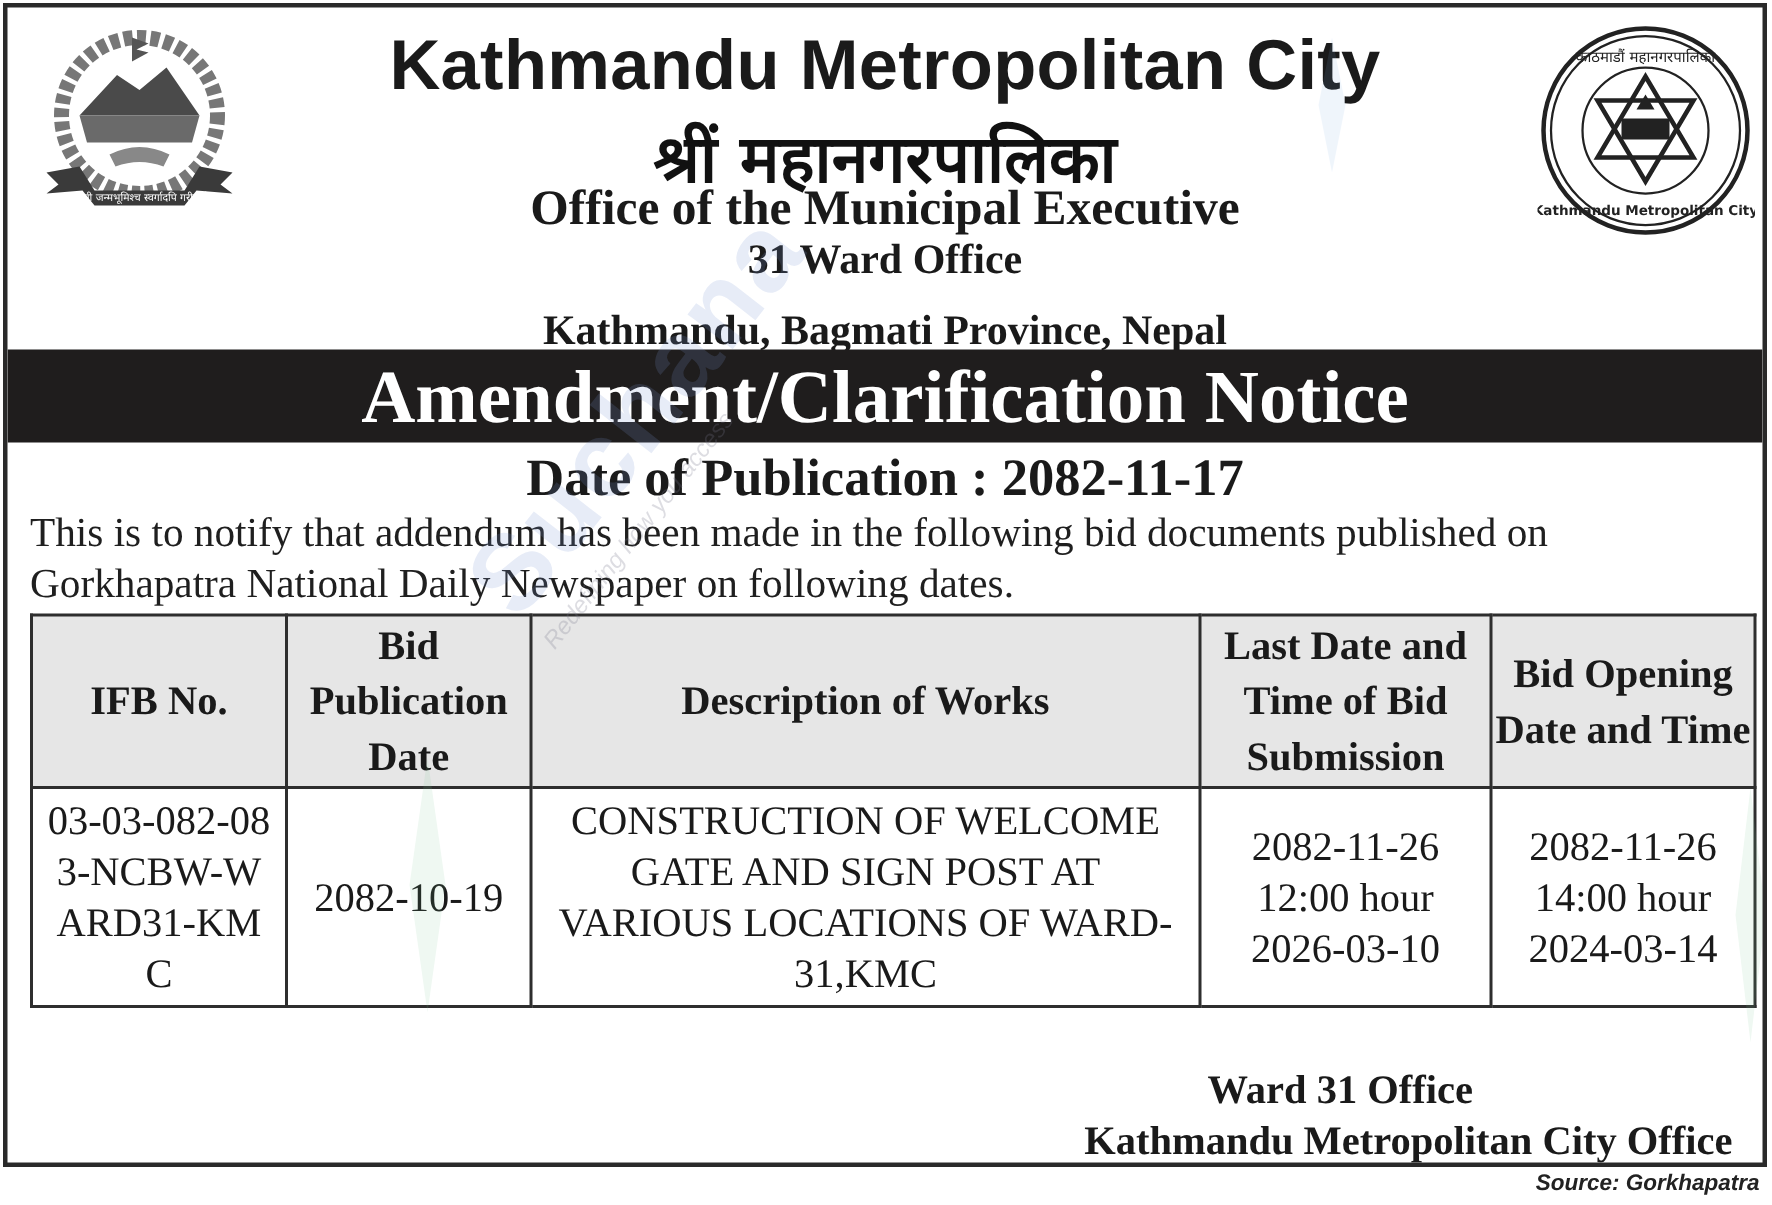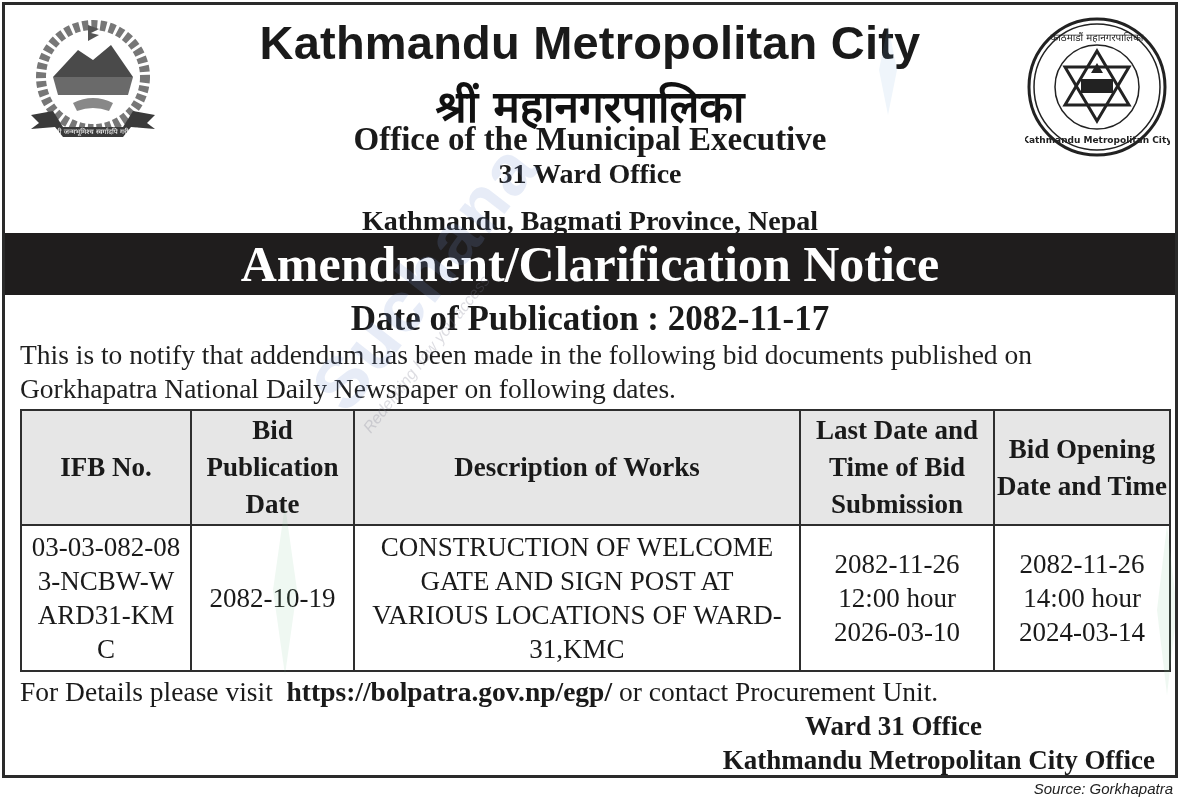--- a/index.html
+++ b/index.html
@@ -70,21 +70,21 @@
     .sign1 {
       position: absolute; left: 800px; top: 704px; width: 210px; text-align: left;
       font-weight: 700; font-size: 27px; line-height: 34px;
     }
     .sign2 {
       position: absolute; right: 20px; top: 738px;
       font-weight: 700; font-size: 27px; line-height: 34px;
     }
     .source {
       position: absolute; right: 8px; top: 780px;
-      font-family: "Liberation Sans", sans-serif; font-style: italic; font-size: 15px; color: #222;
+      font-family: "Liberation Sans", sans-serif; font-style: italic; font-size: 15px; color: #222; font-weight: bold;
     }
     
     .watermark {
       position: absolute; left: 290px; top: 370px; transform: rotate(-52deg);
       transform-origin: left top; pointer-events: none;
     }
     .wm-main {
       font-family: "Liberation Sans", sans-serif; font-weight: 700; font-size: 72px;
       color: rgba(120, 150, 210, 0.18); letter-spacing: 2px;
     }
@@ -170,25 +170,20 @@
           </td>
           <td>
             <div>2082-11-26</div>
             <div>14:00 hour</div>
             <div>2024-03-14</div>
           </td>
         </tr>
       </tbody>
     </table>
 
-    <div class="footer-line">
-      <span>For Details please visit</span>&nbsp;
-      <b>https://bolpatra.gov.np/egp/</b>
-      <span>or contact Procurement Unit.</span>
-    </div>
     <div class="sign1">Ward 31 Office</div>
     <div class="sign2">Kathmandu Metropolitan City Office</div>
 
     <div class="watermark">
       <div class="wm-main">Suchana</div>
       <div class="wm-tag">Redefining how you access</div>
     </div>
     <svg class="wm-stroke" style="left:260px;top:500px;" width="40" height="170" viewBox="0 0 40 170">
       <path d="M20 0 L32 85 L20 170 L8 85 Z" fill="rgba(120,200,150,0.12)"></path>
     </svg>

